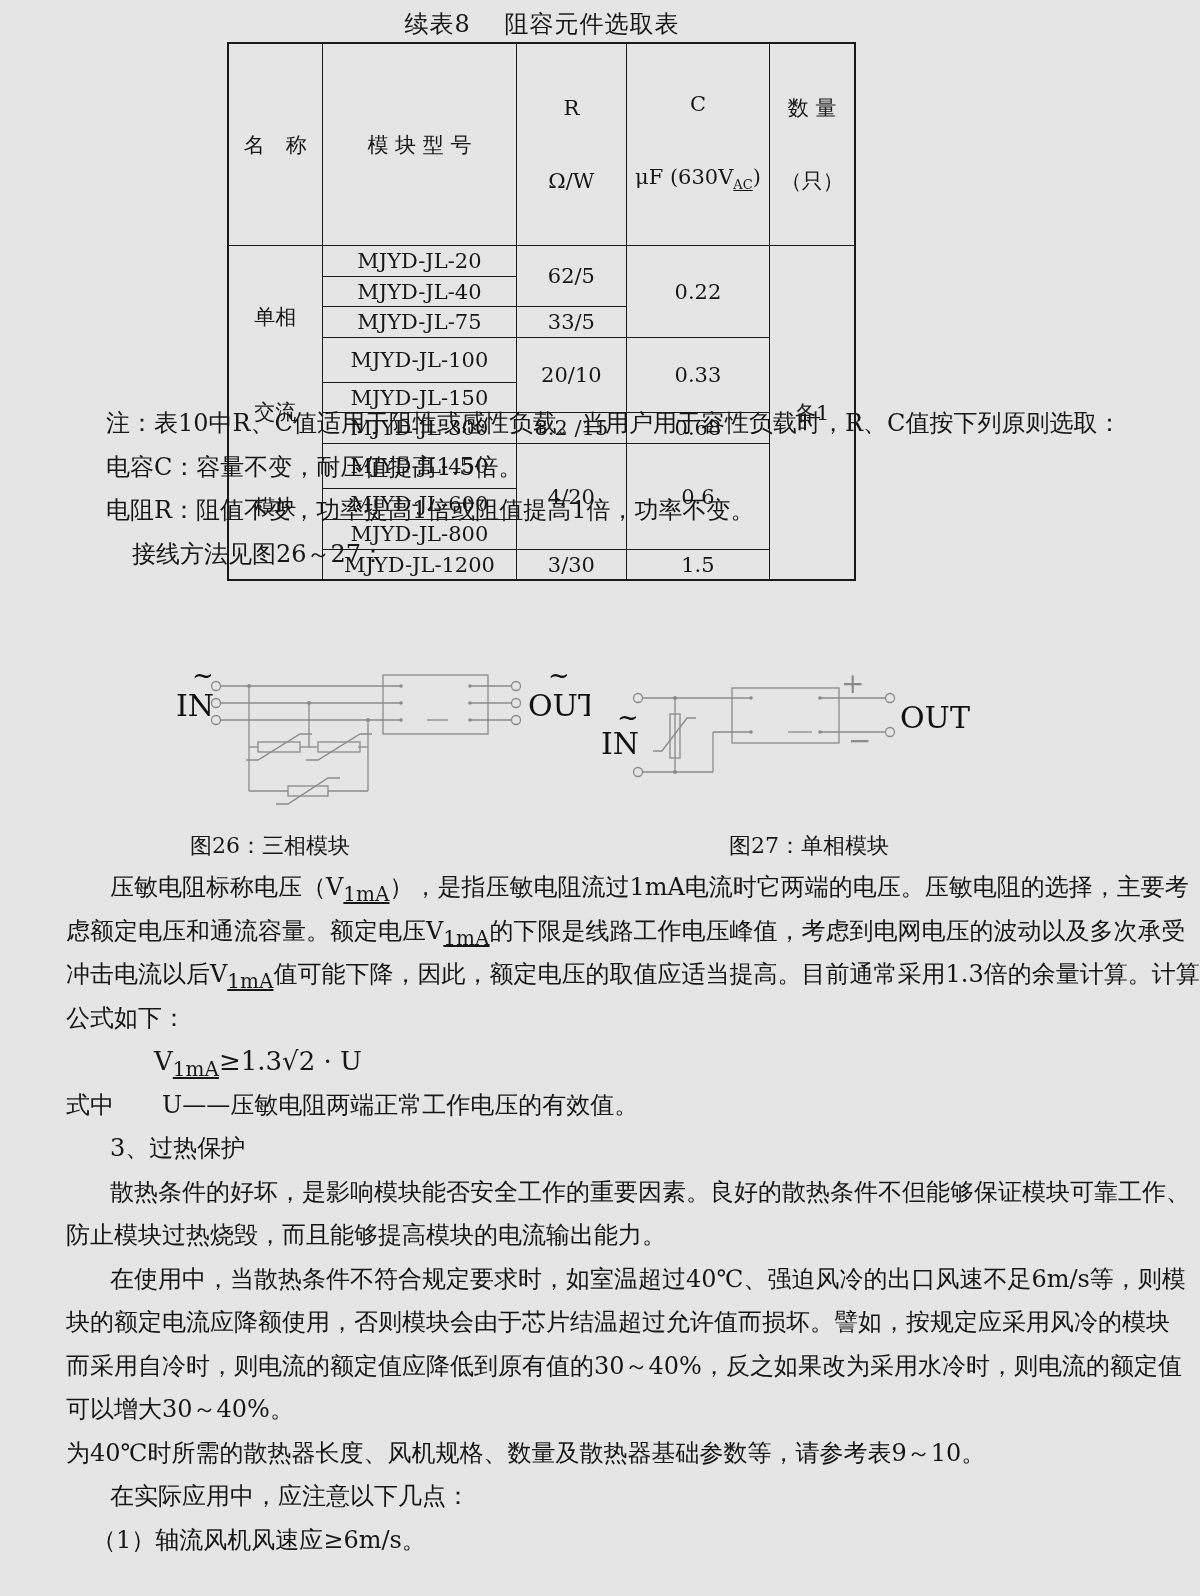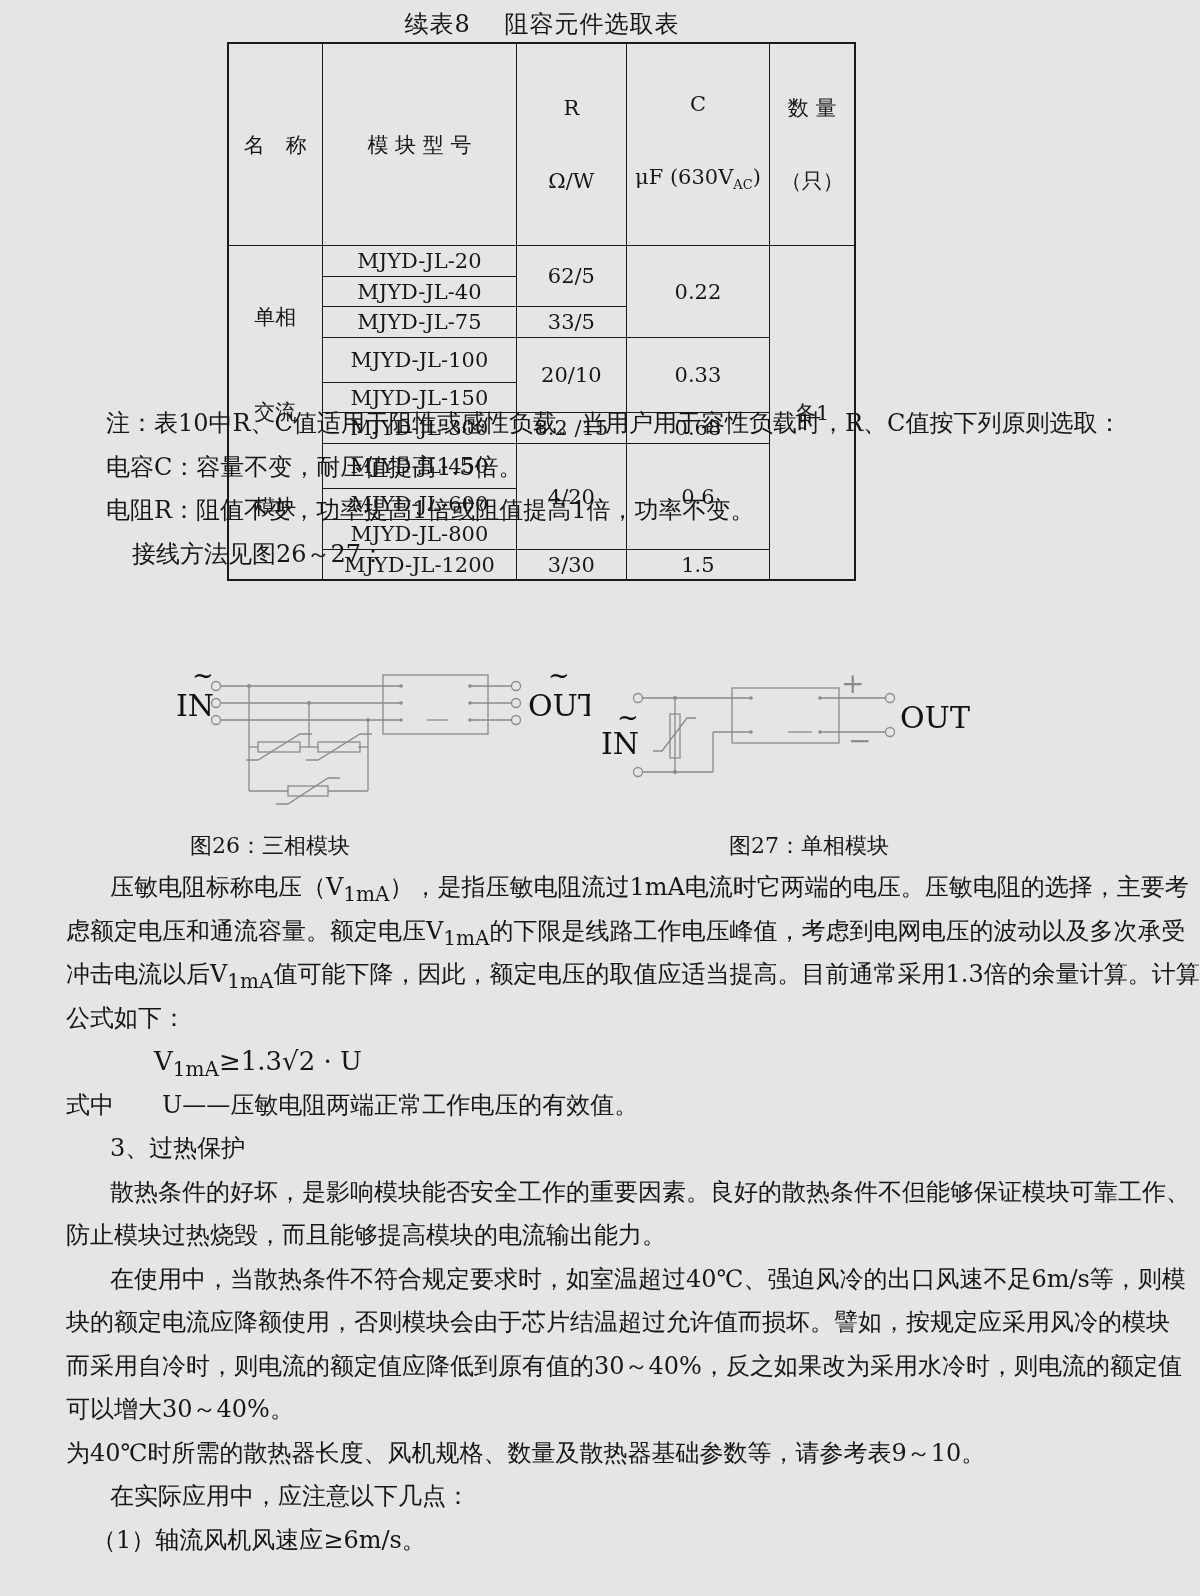--- a/index.html
+++ b/index.html
@@ -13,21 +13,21 @@
   table.rc{border-collapse:collapse;table-layout:fixed;width:629px;height:358px;
            font-size:21px;color:#161616;}
   table.rc td,table.rc th{border:1.5px solid #1a1a1a;padding:0;text-align:center;
            vertical-align:middle;font-weight:normal;white-space:pre;}
   table.rc{border:2px solid #1a1a1a;}
   tr.hdr{height:52px;}
   tr.r{height:30.6px;}
   td.model{text-align:left;padding-left:13px;}
   .hdr2{line-height:25px;}
   td.namecell div{height:47px;line-height:47px;}
-  sub{font-size:13px;}
+  sub{font-size:13px;text-decoration:underline;}
   
   .notes{position:absolute;left:22px;top:402px;width:1160px;font-size:24px;}
   .main{position:absolute;left:22px;top:866px;width:1160px;font-size:24px;}
   .ln{height:43.5px;line-height:43.5px;white-space:nowrap;margin-left:44px;}
   .ln sub{font-size:20px;}
   .pad40{padding-left:40px;}
   .pad26{padding-left:26px;}
   .pad66{padding-left:66px;}
   .ind{padding-left:44px;}
   .ind1{padding-left:26px;}

